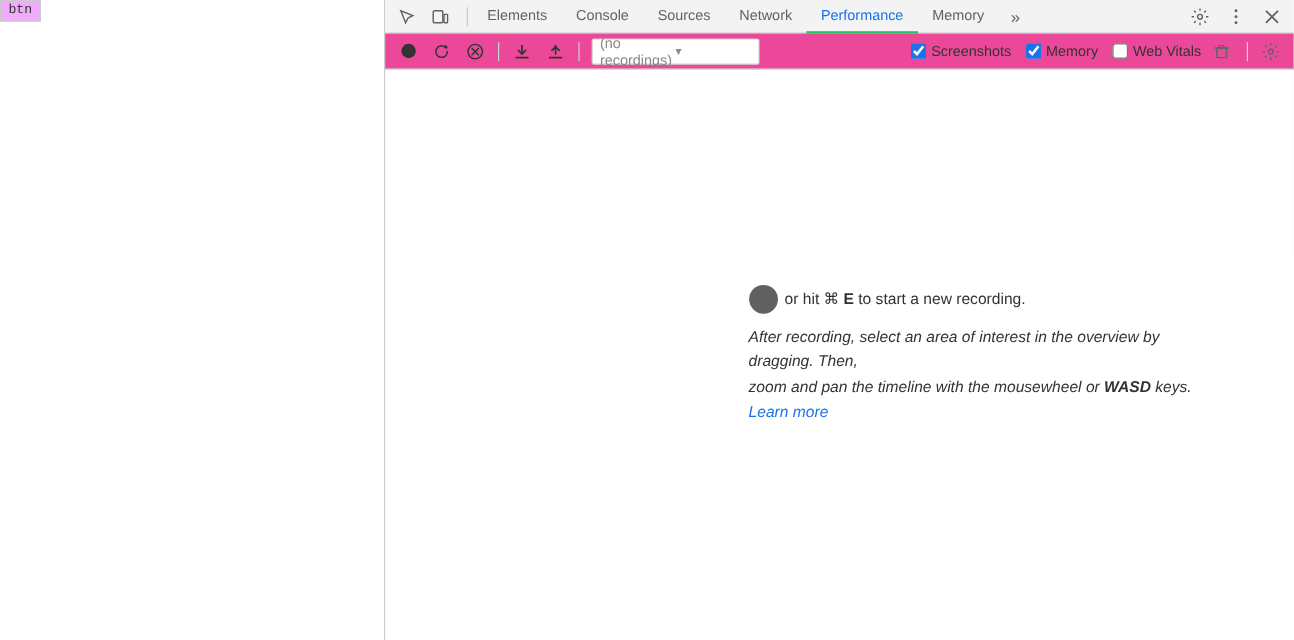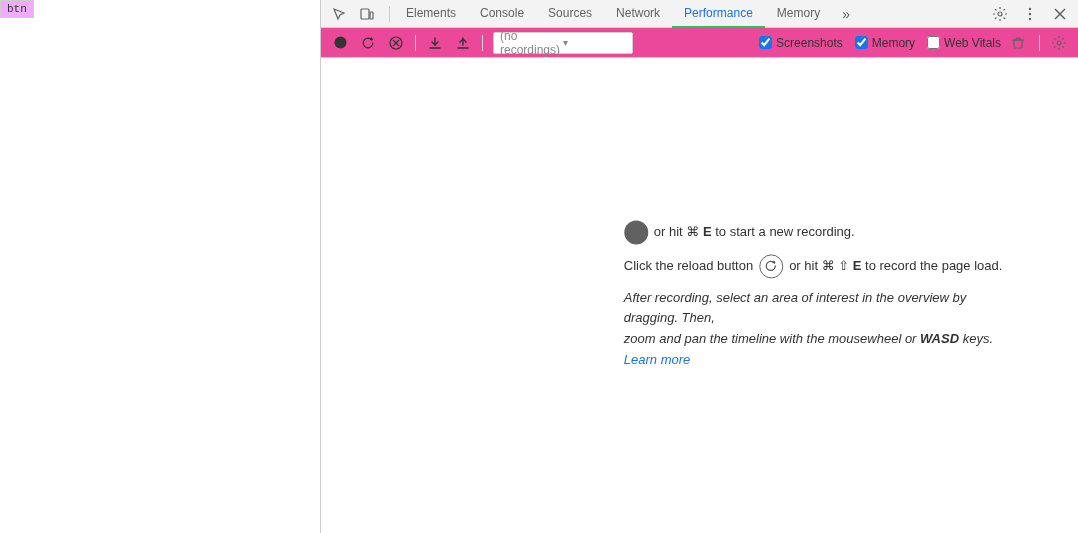--- a/index.html
+++ b/index.html
@@ -469,32 +469,20 @@
 
       <div class="instruction-row">
         <span class="icon-circle record-icon">
           
         </span>
         <span>
           or hit ⌘ <strong>E</strong> to start a new recording.
         </span>
       </div>
 
-      <div class="instruction-row">
-        <span>Click the reload button</span>
-        <span class="icon-circle reload-icon">
-          <svg width="13" height="13" viewBox="0 0 16 16" fill="none">
-            <path d="M13.5 8A5.5 5.5 0 1 1 8 2.5c1.8 0 3.4.87 4.4 2.2" stroke="#555" stroke-width="1.6" stroke-linecap="round"></path>
-            <polyline points="12,1 14,4.5 10,4.5" fill="#555" stroke="none"></polyline>
-          </svg>
-        </span>
-        <span>
-          or hit ⌘ ⇧ <strong>E</strong> to record the page load.
-        </span>
-      </div>
 
       <div class="after-recording">
         <span>After recording, select an area of interest in the overview by dragging. Then,</span><br>
         <span>
           zoom and pan the timeline with the mousewheel or <strong>WASD</strong> keys.
           <a href="#" class="learn-more">Learn more</a>
         </span>
       </div>
 
     </div>

